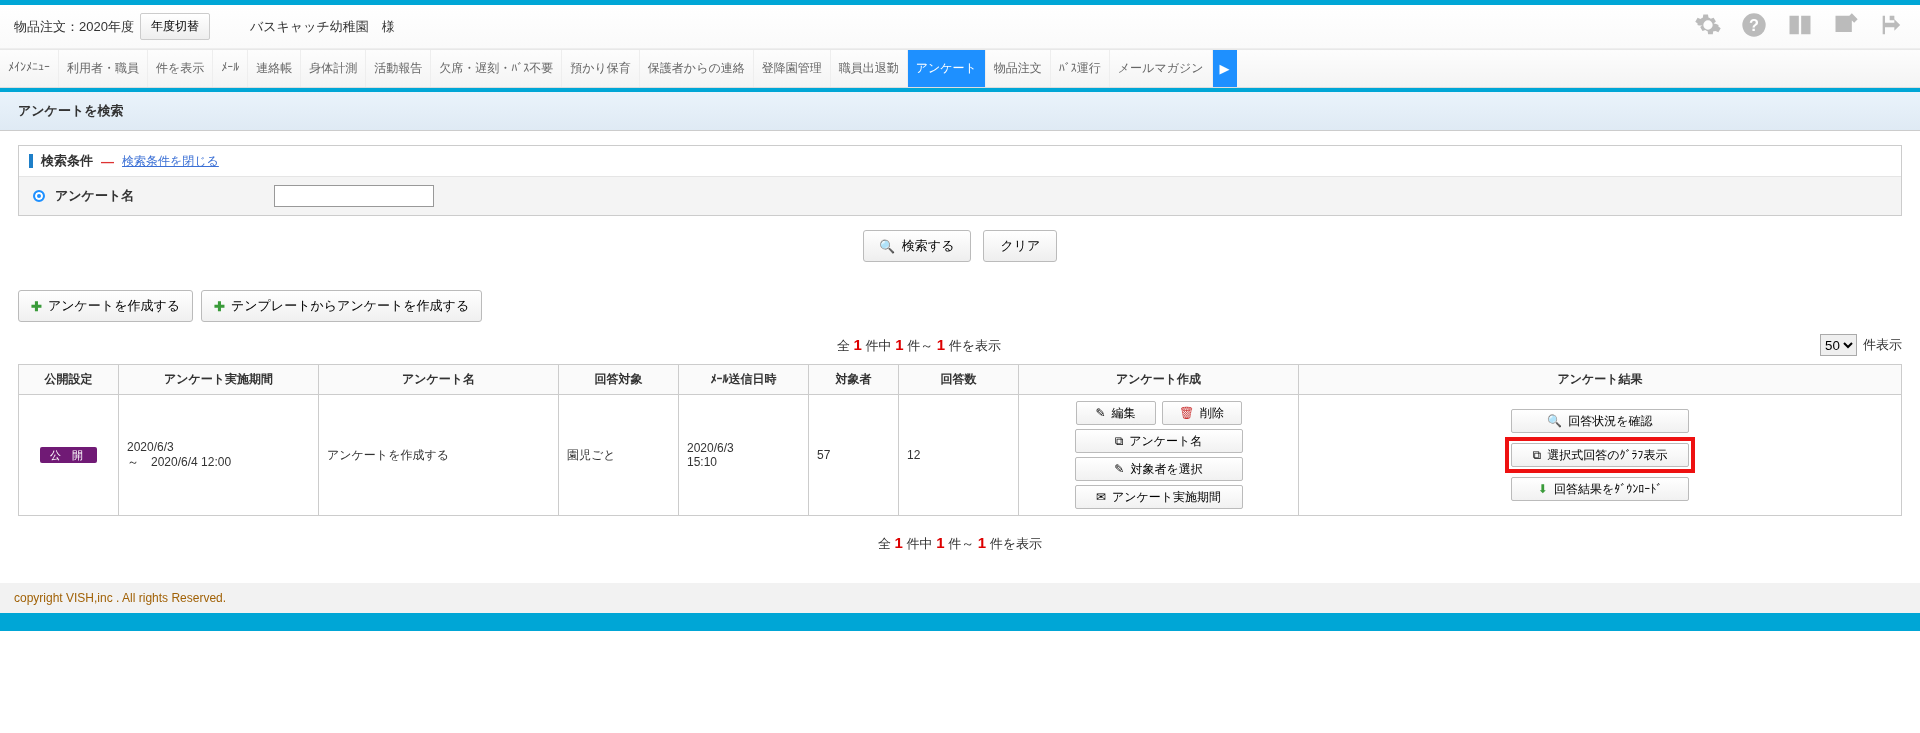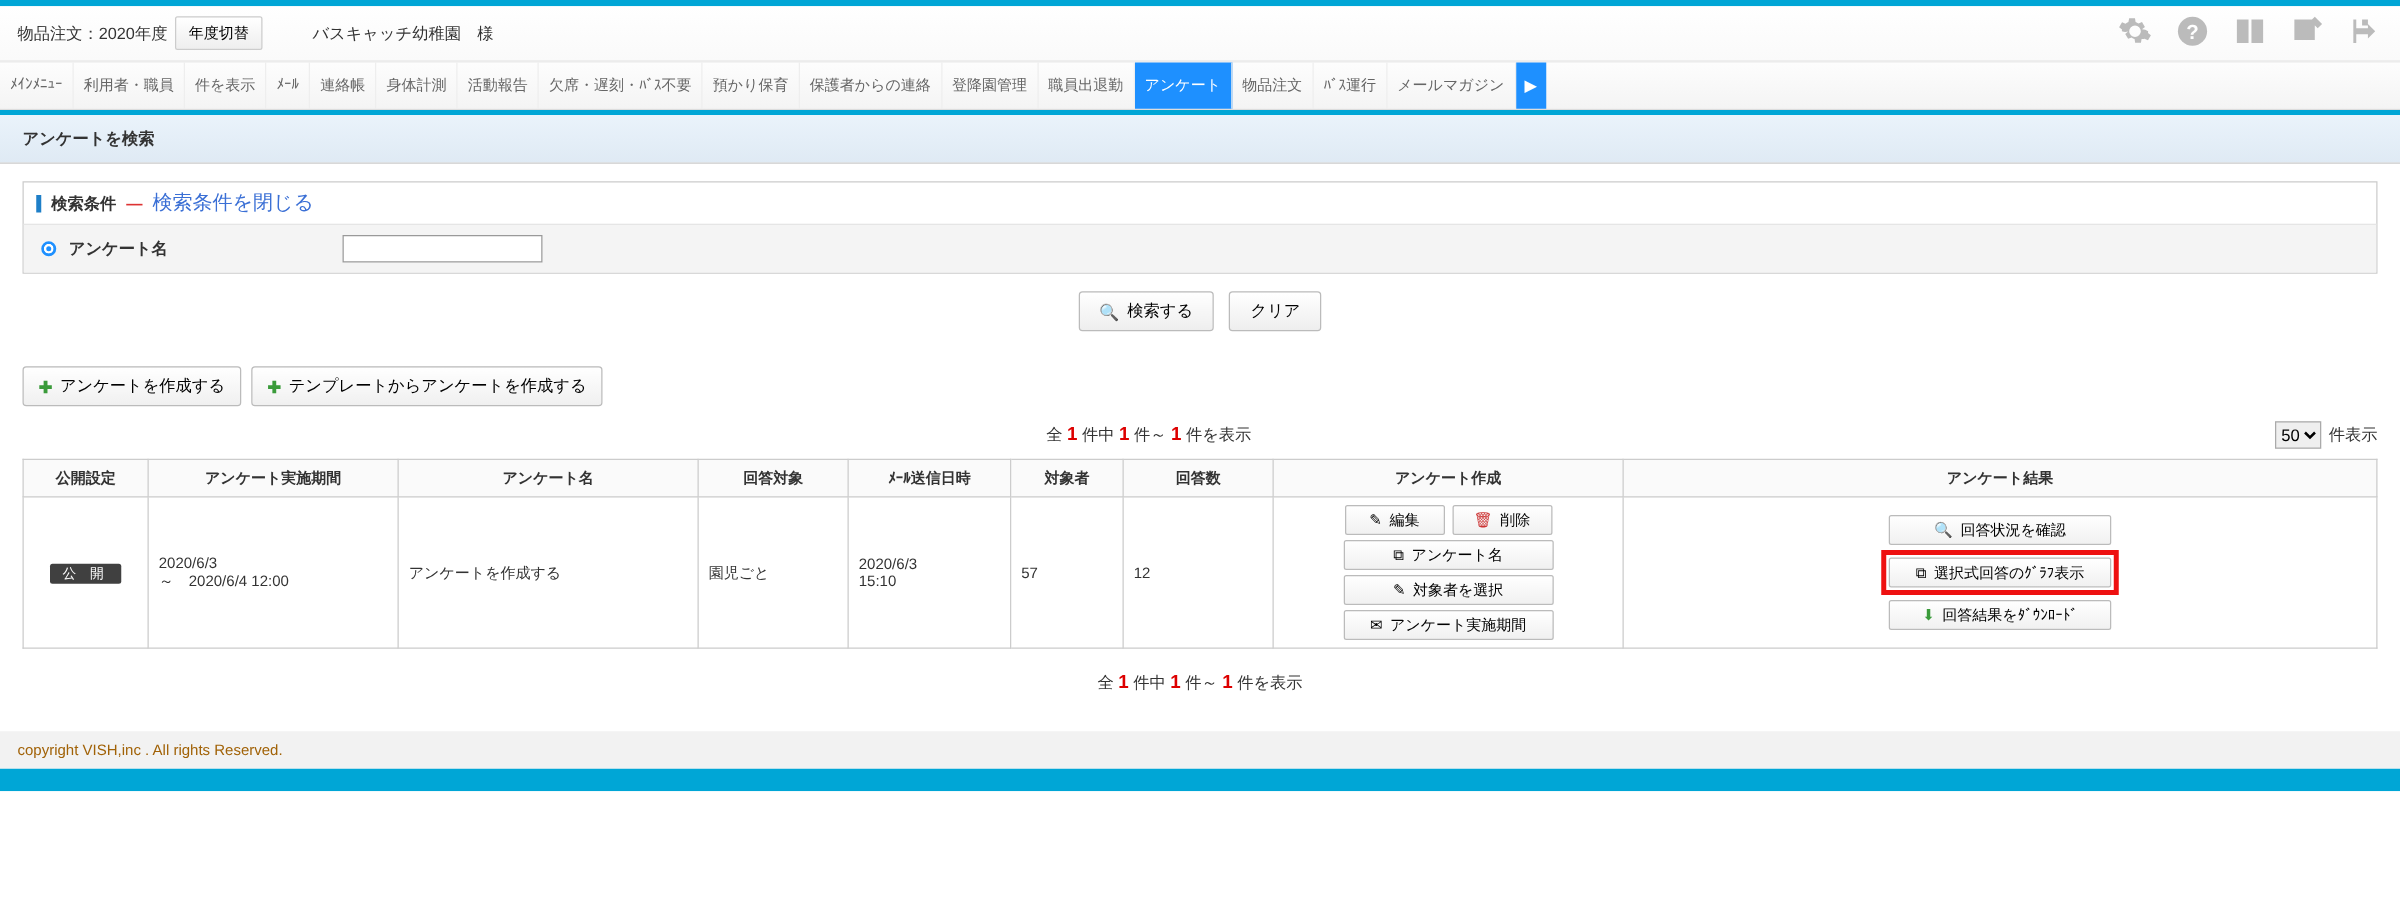--- a/index.html
+++ b/index.html
@@ -22,21 +22,21 @@
 .nav-arrow { background:#1e90ff; color:#fff; width:24px; display:flex; align-items:center; justify-content:center; cursor:pointer;}
 .blue-strip { height:4px; background:#00a6d6; }
 
 .page-title { background:linear-gradient(#eaf3fb,#dfeaf4); padding:10px 18px; font-weight:bold; color:#333; border-bottom:1px solid #ccc;font-family:Liberation Mono, monospace;}
 
 .content { padding: 14px 18px; }
 .search-box { border:1px solid #ccc; }
 .search-head { padding:6px 10px; display:flex; align-items:center; gap:8px; }
 .search-head-bar { width:4px; height:14px; background:#1e7fc8; }
 .search-head-title { font-weight:bold; }
-.close-link { color:#3a6fd5; font-size:16px; cursor:pointer;}
+.close-link { color:#3a6fd5; text-decoration:underline; font-size:12px; cursor:pointer;}
 .close-dash { color:#d33; font-weight:bold; }
 .search-row { background:#f4f4f4; padding:8px 14px; display:flex; align-items:center; gap:10px; border-top:1px solid #e5e5e5; }
 .radio-dot { width:12px; height:12px; border-radius:50%; border:2px solid #1e90ff; background:#1e90ff; box-shadow:inset 0 0 0 2px #fff;}
 .search-input { width:160px; height:22px; border:1px solid #999; background:#fff;}
 .search-actions { display:flex; justify-content:center; gap:12px; padding:14px 0; }
 .act-btn { background:linear-gradient(#fff,#eee); border:1px solid #bbb; padding:6px 16px; border-radius:3px; cursor:pointer; font-size:13px; display:flex; align-items:center; gap:6px;}
 
 .create-row { display:flex; gap:8px; margin-top:14px; }
 .create-btn { background:linear-gradient(#fff,#f0f0f0); border:1px solid #bbb; padding:6px 12px; border-radius:3px; cursor:pointer; display:flex; align-items:center; gap:6px; font-size:13px;}
 .plus { color:#3a9b3a; font-weight:bold; }
@@ -44,21 +44,21 @@
 .pager-row { display:flex; align-items:center; margin-top:12px; }
 .pager-center { flex:1; text-align:center; color:#333; }
 .pager-center .red { color:#d00; font-weight:bold; font-size:15px; }
 .pager-right { display:flex; align-items:center; gap:6px; }
 .pager-select { border:1px solid #aaa; height:22px;}
 
 .tbl { width:100%; border-collapse:collapse; margin-top:8px; table-layout:fixed; }
 .tbl th, .tbl td { border:1px solid #ccc; padding:6px 8px; font-size:12px; vertical-align:middle; }
 .tbl th { background:#fafafa; font-weight:bold; height:30px; }
 .tbl td { height:100px; }
-.publish-badge { background:#404040; color:#fff; font-size:11px; padding:2px 10px; border-radius:2px; letter-spacing:4px; }
+.publish-badge { background:#701a75; color:#fff; font-size:11px; padding:2px 10px; border-radius:2px; letter-spacing:4px; }
 
 .mini-btn { display:flex; align-items:center; justify-content:center; gap:6px; background:linear-gradient(#fff,#f1f1f1); border:1px solid #bbb; border-radius:2px; height:24px; font-size:12px; cursor:pointer; }
 .mini-btn-stack { display:flex; flex-direction:column; gap:4px; align-items:center; }
 .mini-btn-row { display:flex; gap:6px; justify-content:center;}
 .mini-btn.w1 { width:80px; }
 .mini-btn.w2 { width:168px; }
 .mini-btn.w3 { width:178px; }
 .red-box { border:4px solid #e11; padding:2px; }
 
 .footer-bar { background:#f2f2f2; padding:8px 14px; color:#a16207; font-size:12px; margin-top:16px; }

